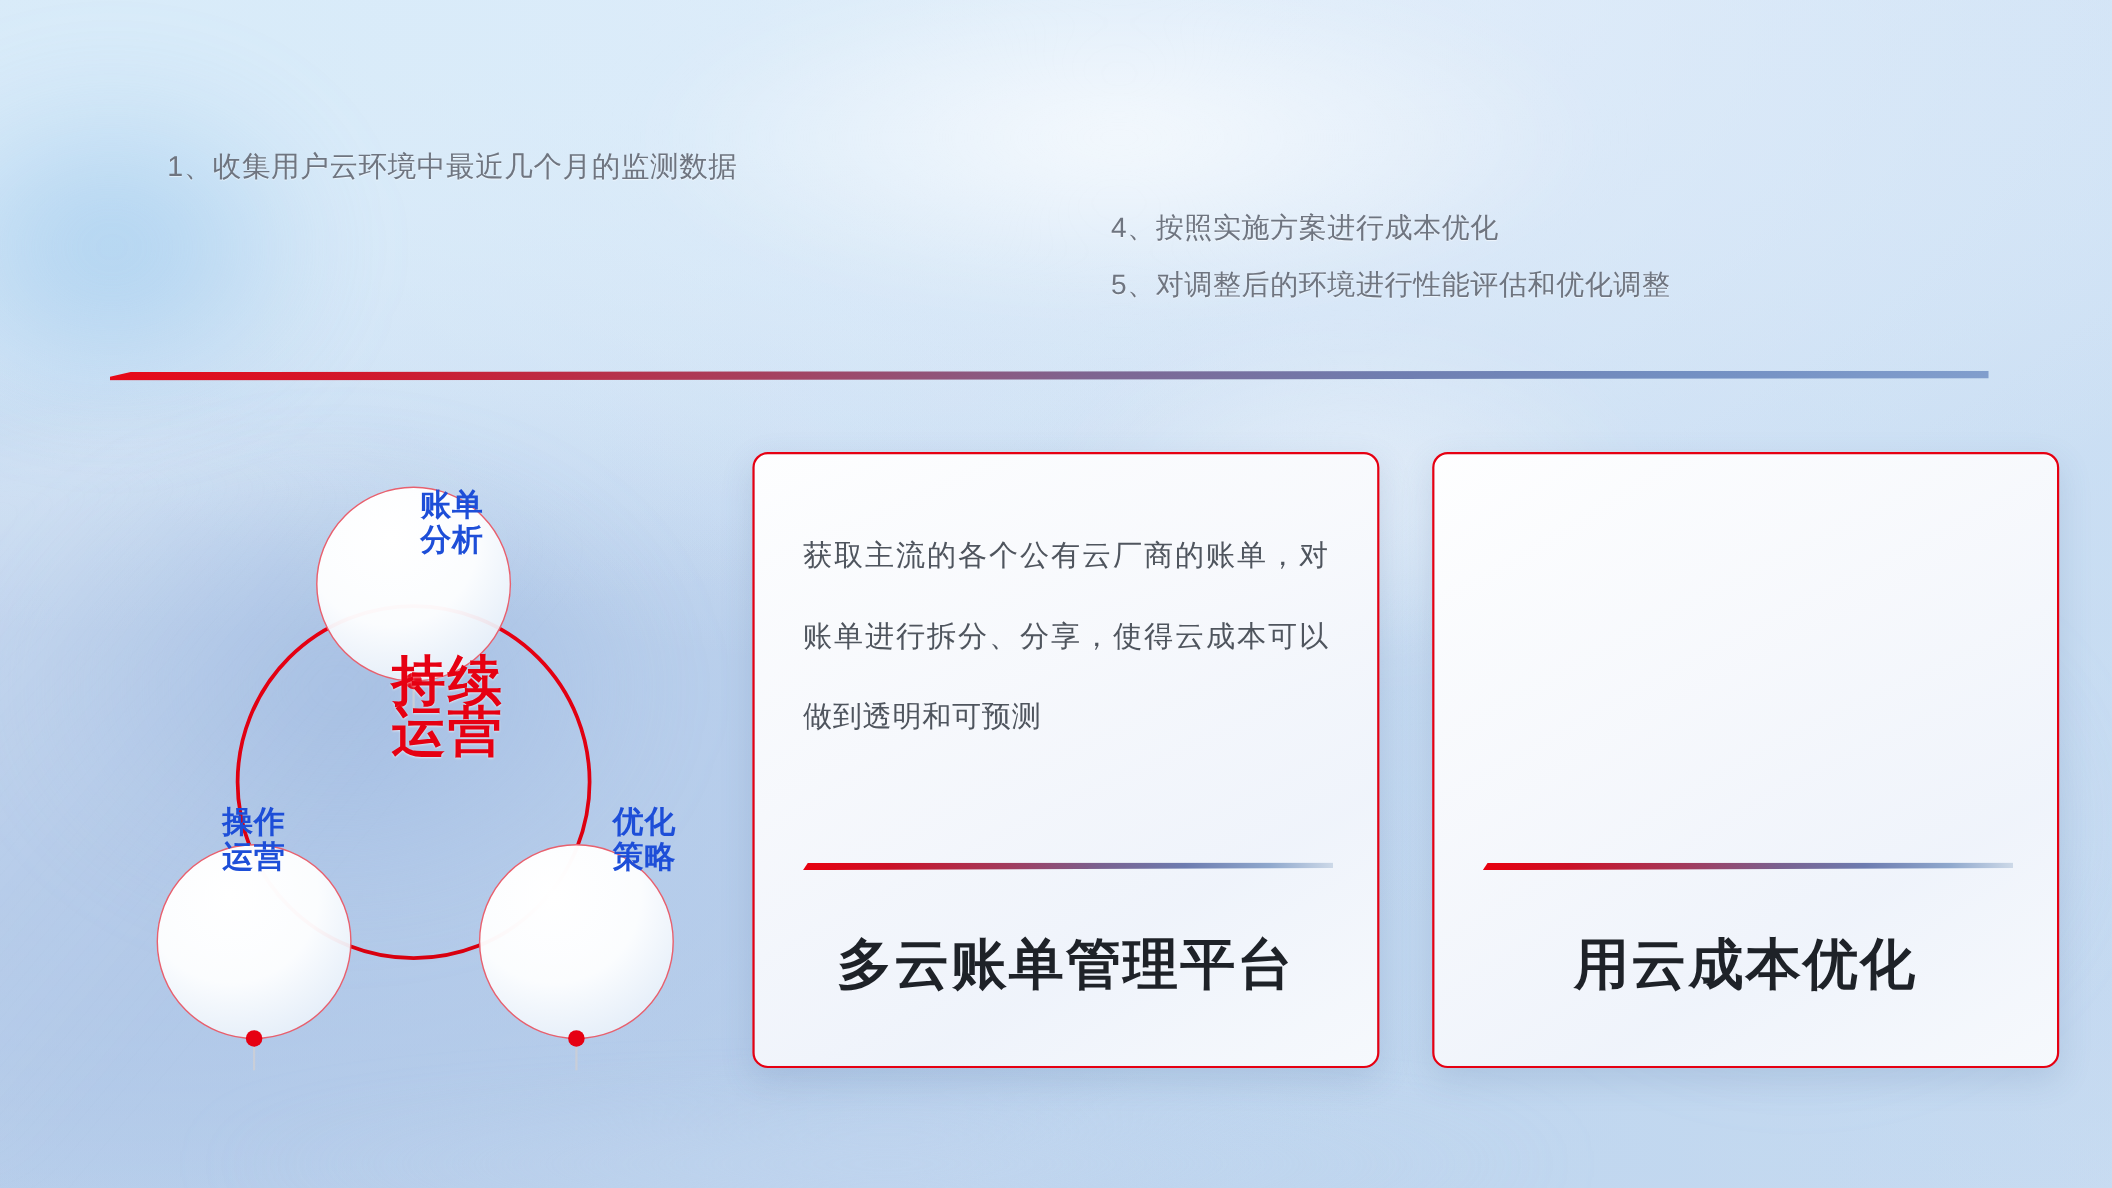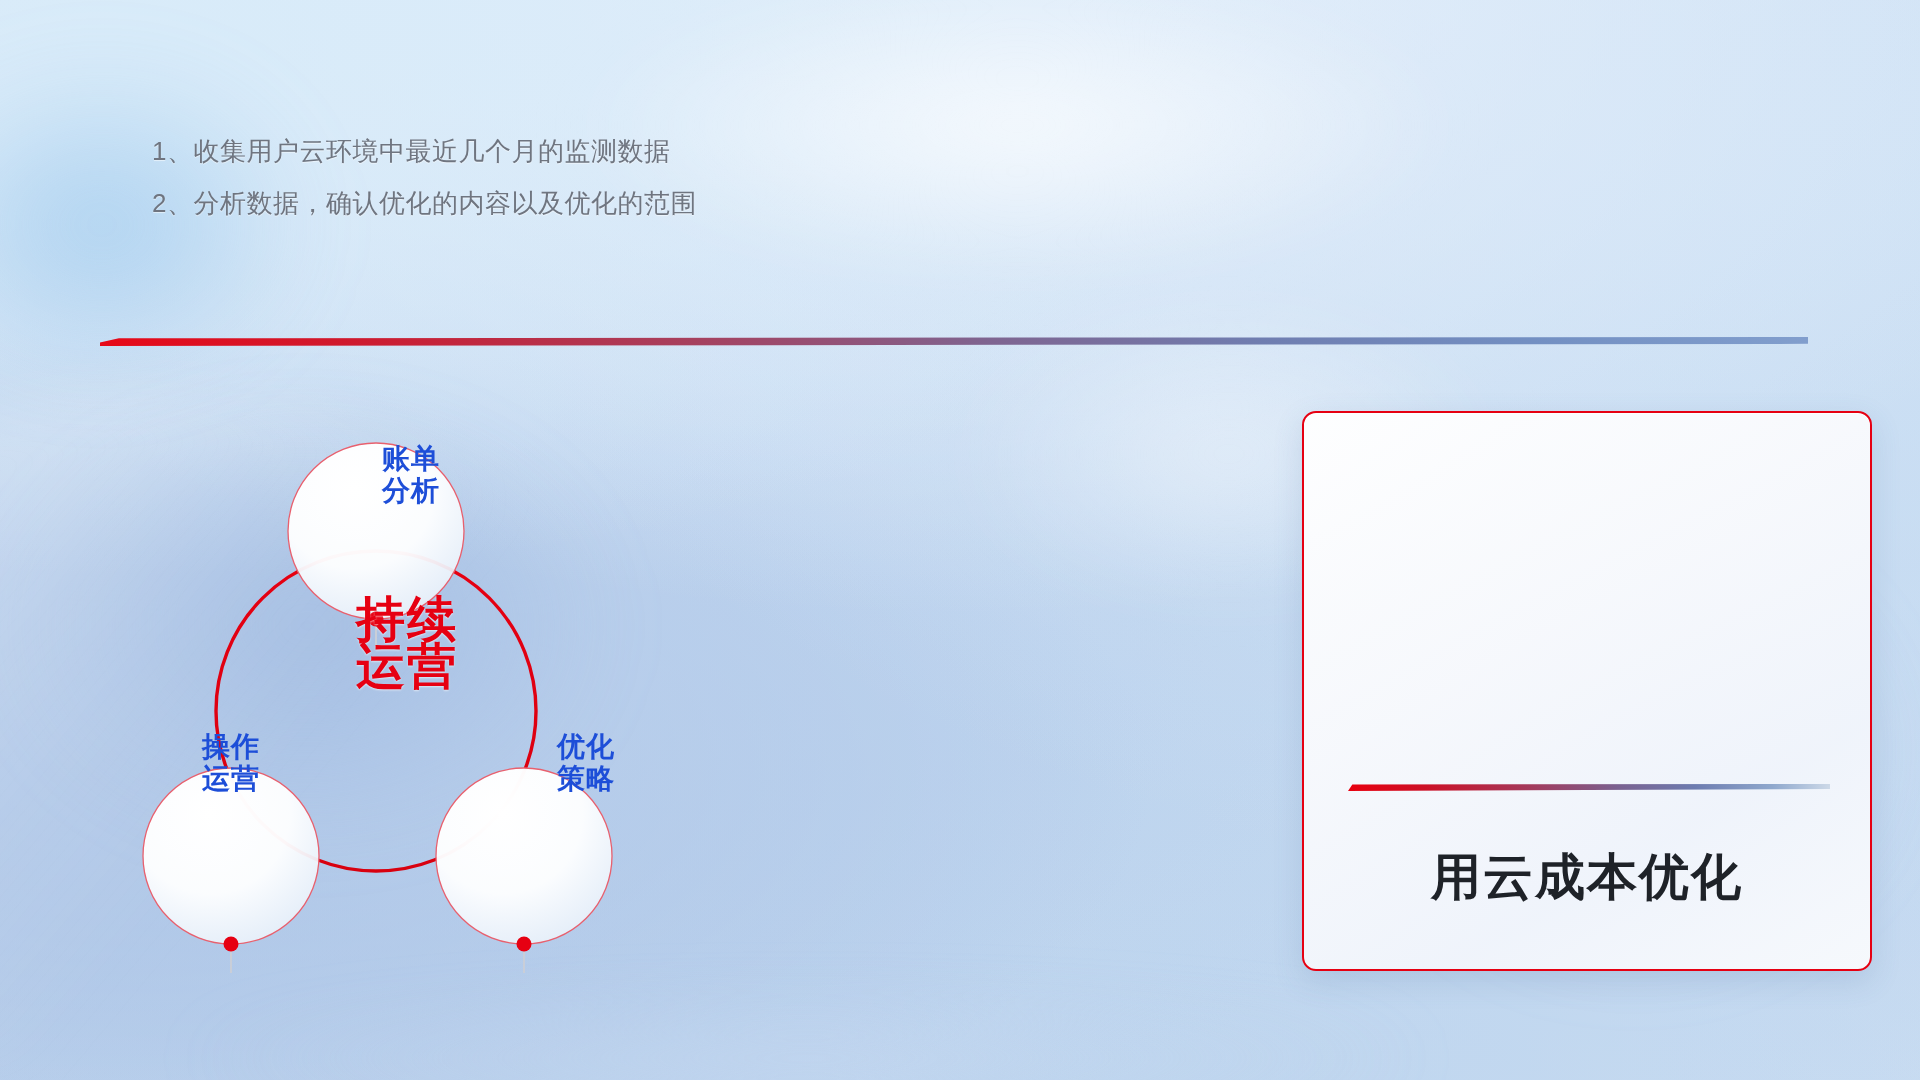--- a/index.html
+++ b/index.html
@@ -168,23 +168,26 @@
   <div class="bg-arc"></div>
   <div class="bg-glow-top"></div>
   <div class="bg-glow-mid"></div>
   <div class="bg-bottom"></div>
 </div>
 
 <div id="page">
 
   <div class="list-col" id="list-left">
     <div class="list-item">1、收集用户云环境中最近几个月的监测数据</div>
-    <div class="list-item">2、分析数据，确认优化的内容以及优化的范围</div>
-  </div>
-
+  </div>
+
+  <div class="list-col" id="list-right">
+    <div class="list-item">4、按照实施方案进行成本优化</div>
+    <div class="list-item">5、对调整后的环境进行性能评估和优化调整</div>
+  </div>
 
   <div id="top-rule"></div>
 
   <div id="venn">
     <svg viewBox="0 0 560 600" xmlns="http://www.w3.org/2000/svg">
       <defs>
         <radialGradient id="gCircle" cx="38%" cy="26%" r="78%">
           <stop offset="0%" stop-color="#ffffff" stop-opacity="1"></stop>
           <stop offset="58%" stop-color="#fdfeff" stop-opacity=".97"></stop>
           <stop offset="100%" stop-color="#e9f1fa" stop-opacity=".92"></stop>
@@ -214,19 +217,24 @@
     <div class="venn-label" id="label-bill">账单
 分析</div>
     <div class="venn-label" id="label-ops">操作
 运营</div>
     <div class="venn-label" id="label-strat">优化
 策略</div>
     <div class="venn-label" id="label-core">持续
 运营</div>
   </div>
 
+  <div class="card" id="card-1">
+    <div class="card-body">获取主流的各个公有云厂商的账单，对账单进行拆分、分享，使得云成本可以做到透明和可预测</div>
+    <div class="card-divider"></div>
+    <div class="card-title">多云账单管理平台</div>
+  </div>
 
   <div class="card" id="card-2">
     <div class="card-divider"></div>
     <div class="card-title">用云成本优化</div>
   </div>
 
 </div>
 
 </body></html>

